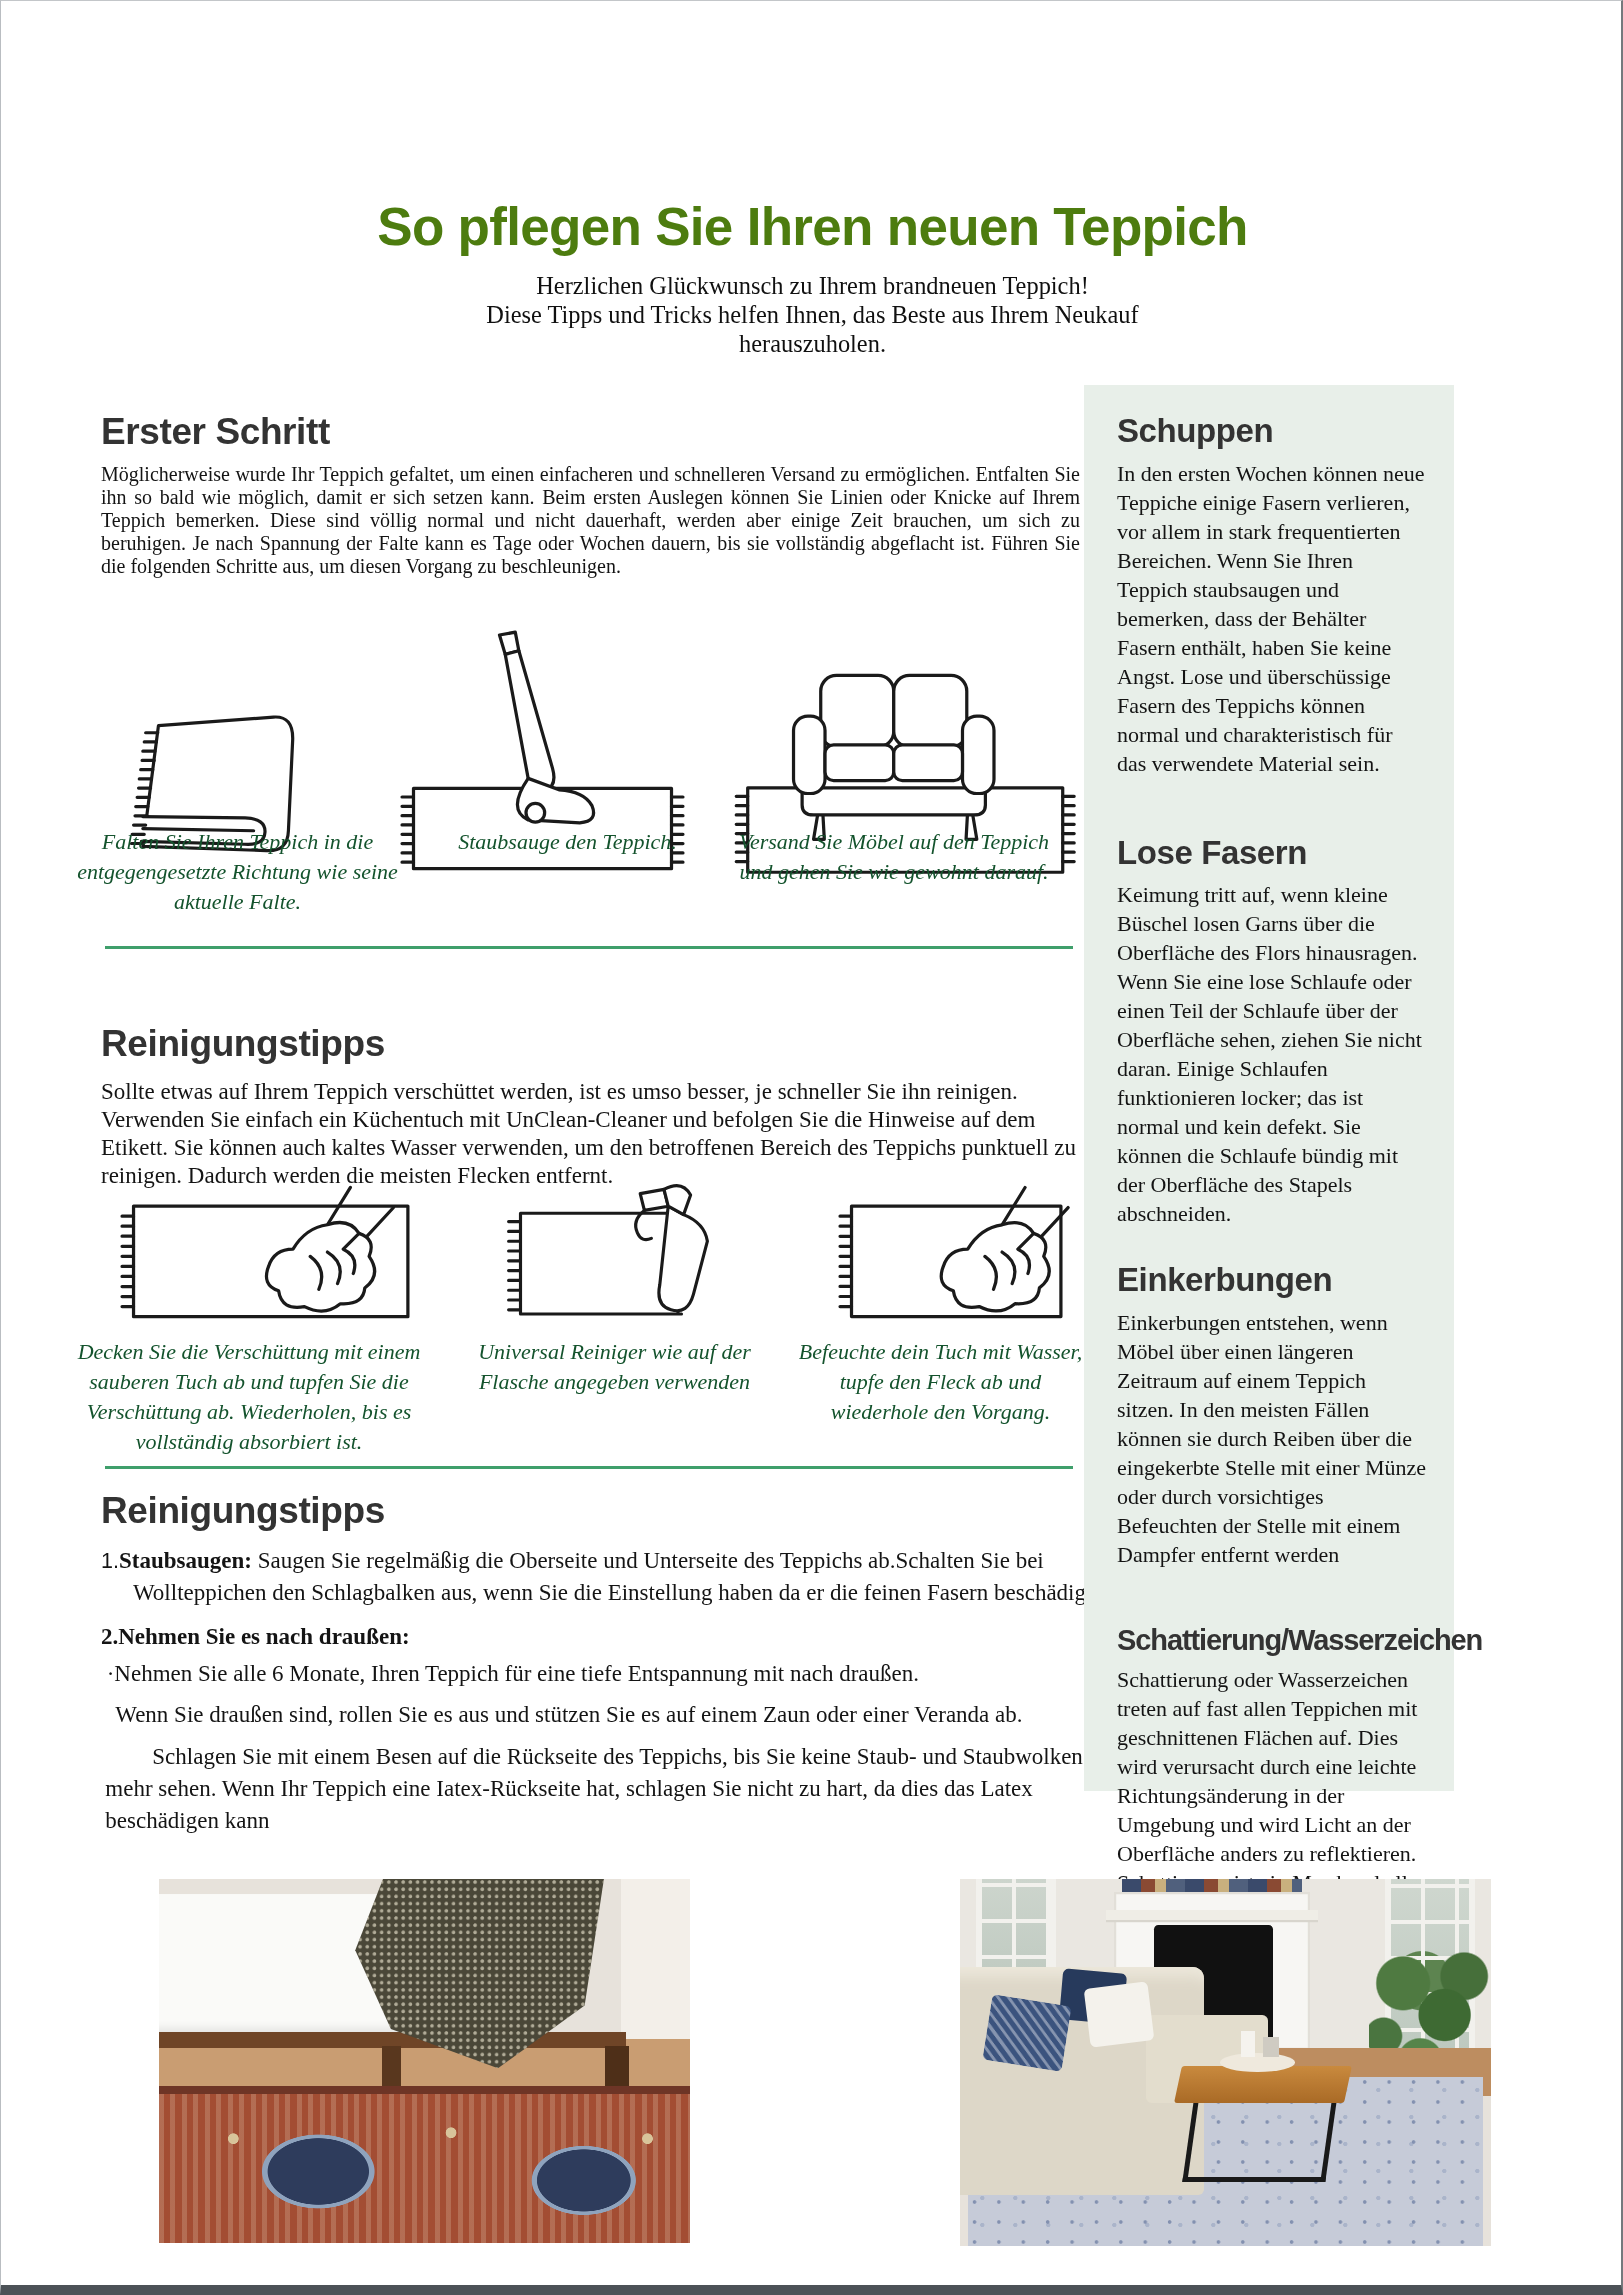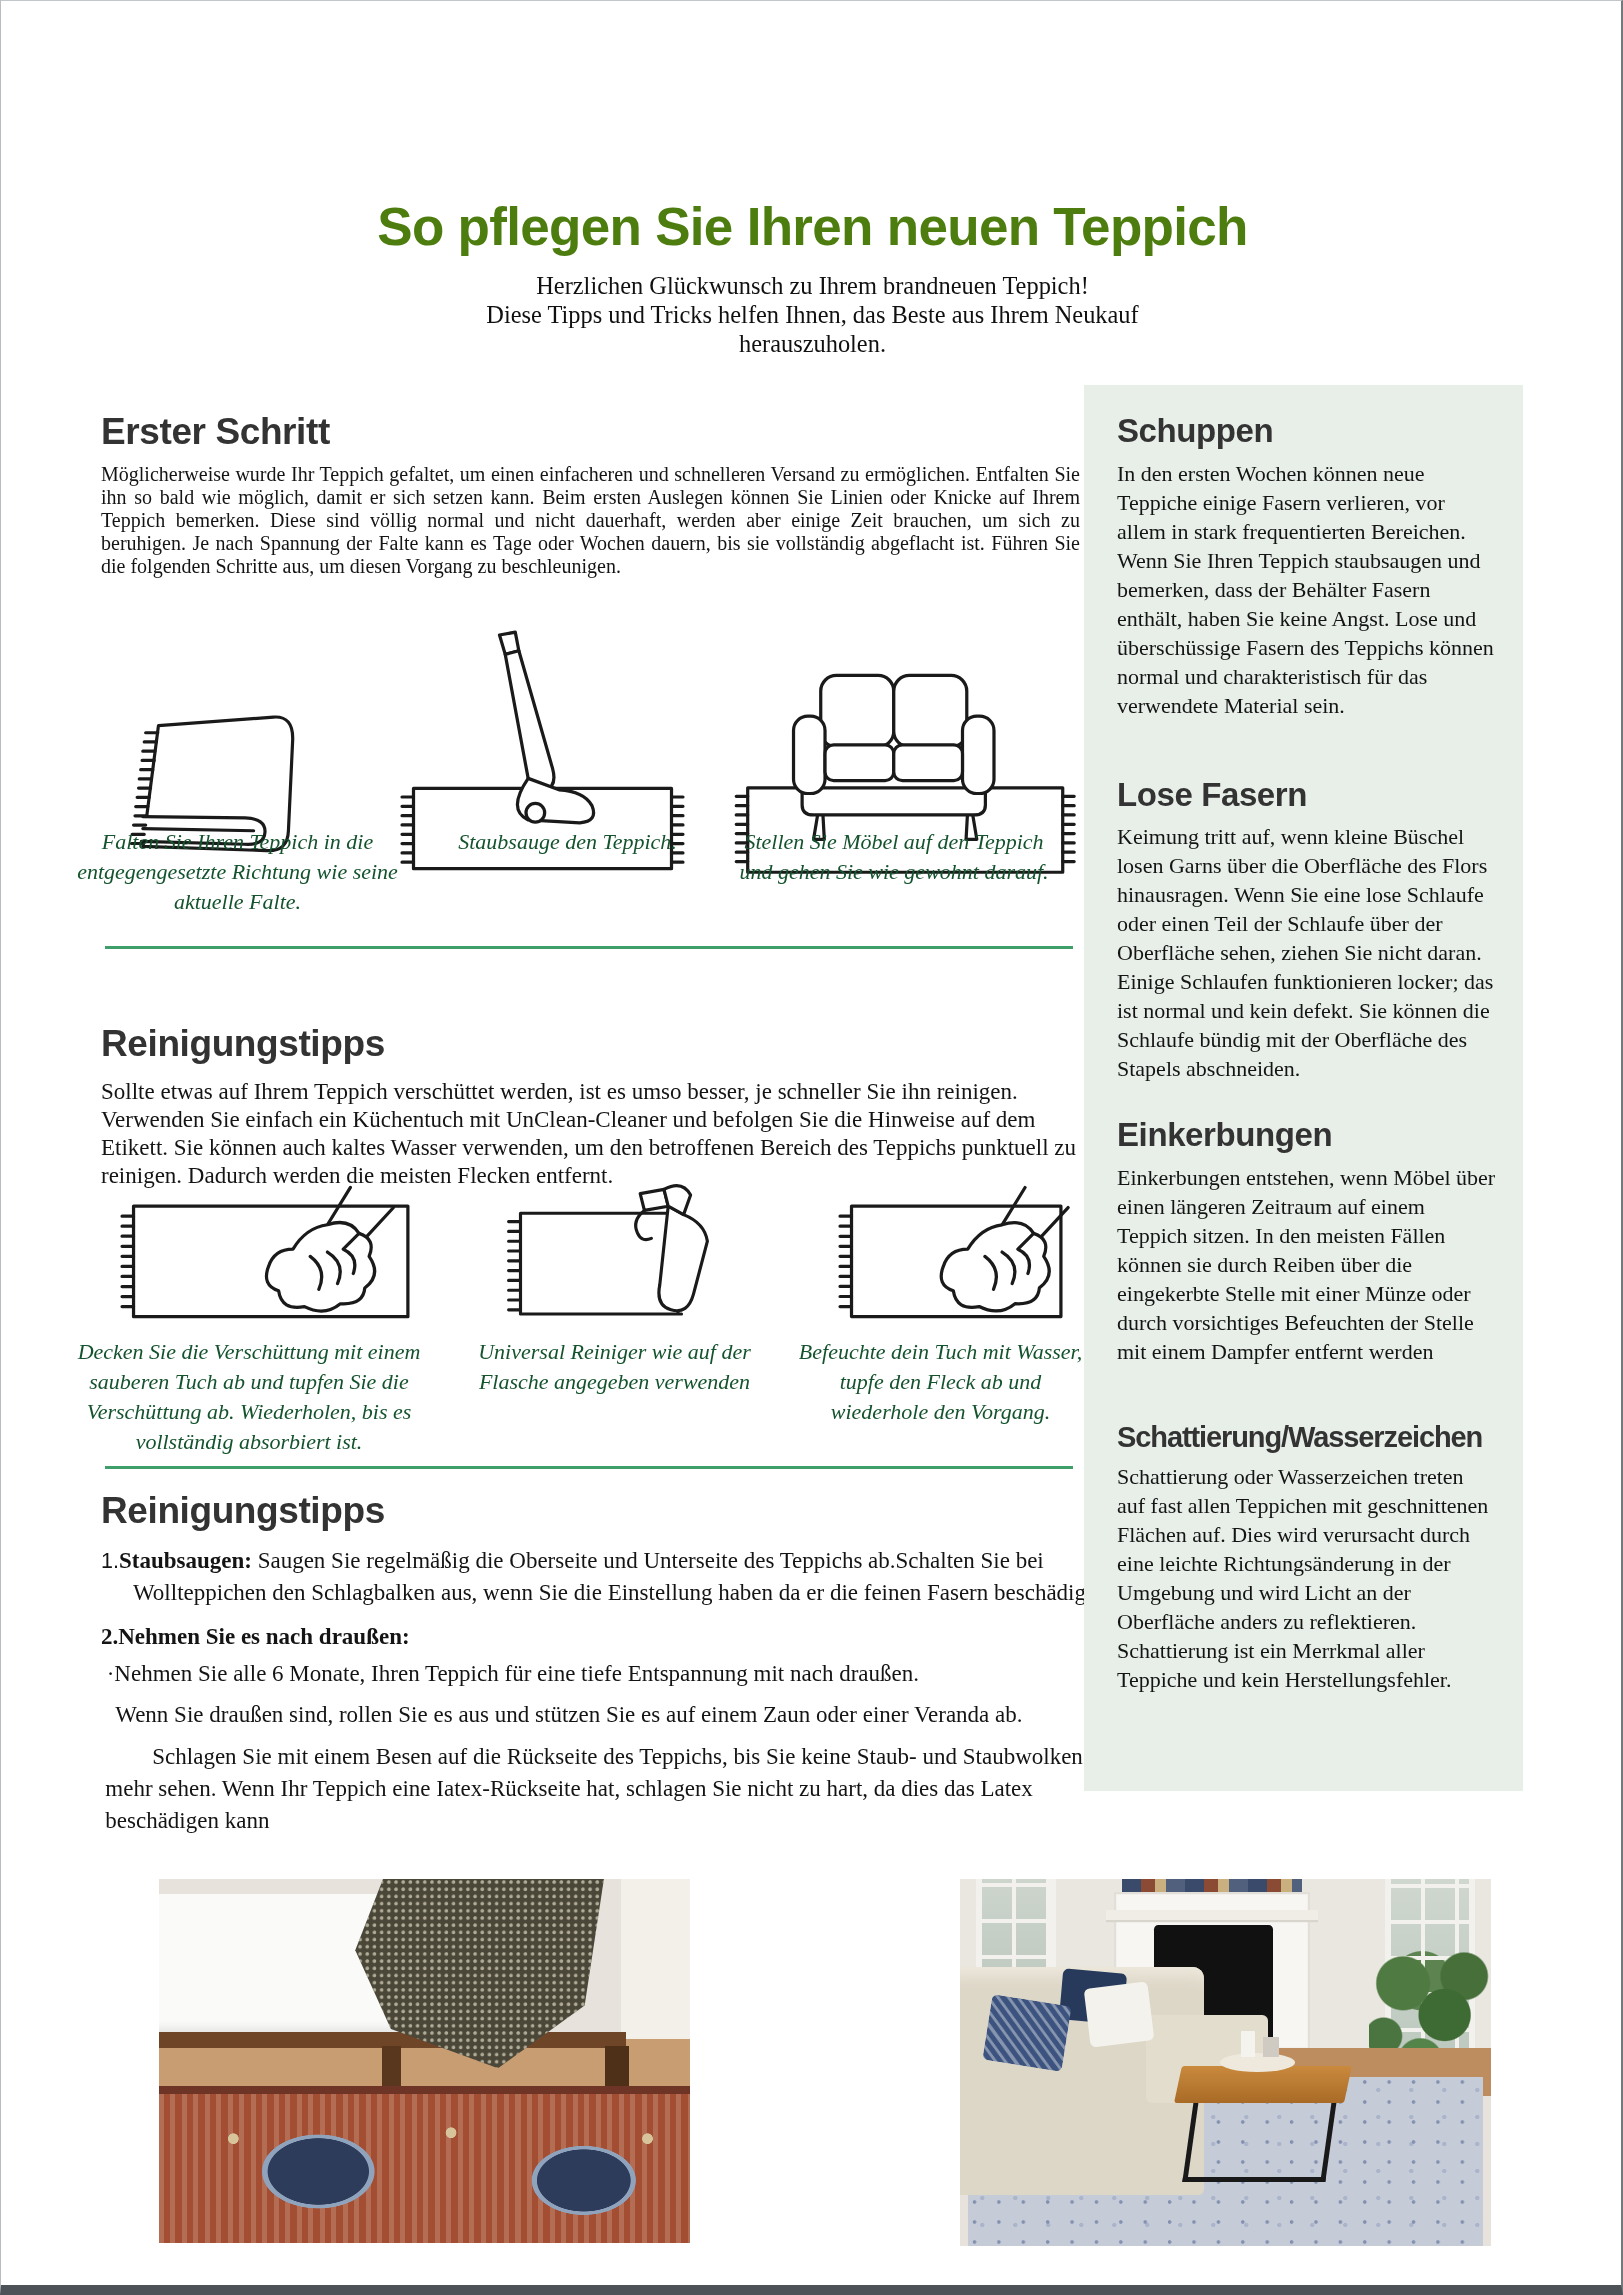--- a/index.html
+++ b/index.html
@@ -42,21 +42,21 @@
   .tips-body{font-size:23px;line-height:32px;}
   .tip1{margin-top:13px;padding-left:32px;text-indent:-32px;}
   .num-sans{font-family:"Liberation Sans", sans-serif;font-size:21.5px;}
   .tip-label{font-weight:700;}
   .tip2-head{margin-top:11.5px;font-weight:700;}
   .tip2-p1{margin:5.7px 0 0 5.7px;}
   .tip2-p2{margin:8.6px 0 0 14.3px;}
   .tip2-p3{margin:10px 0 0 4.3px;text-indent:47px;}
   
   .sidebar{
-    position:absolute;left:1083px;top:384px;width:439px;height:1406px;
+    position:absolute;left:1083px;top:384px;width:370px;height:1406px;
     background:#e8efe9;box-sizing:border-box;padding:27px 27px 0 33px;
   }
   .sb-h{
     font-family:"Liberation Sans", sans-serif;font-weight:700;
     font-size:33px;color:#333;letter-spacing:-0.4px;margin:0 0 8.6px 0;
   }
   .sb-h.small{font-size:29px;letter-spacing:-1.1px;white-space:nowrap;}
   .sb-body{font-size:22px;line-height:29px;margin:0;}
   .sb-sec2{margin-top:56px;}
   .sb-sec3{margin-top:33px;}
@@ -192,21 +192,21 @@
       <path class="ink-f" d="M96,218 L96,236 Q96,250 112,250 L336,250 Q352,250 352,236 L352,218"></path>
       <rect class="ink-f" x="84" y="112" rx="20" width="44" height="108"></rect>
       <rect class="ink-f" x="320" y="112" rx="20" width="44" height="108"></rect>
       <rect class="ink-f" x="128" y="152" rx="12" width="96" height="50"></rect>
       <rect class="ink-f" x="224" y="152" rx="12" width="96" height="50"></rect>
     </svg>
   </div>
 
   <div class="cap" style="left:68px;top:826px;width:337px;">Falten Sie Ihren Teppich in die entgegengesetzte Richtung wie seine aktuelle Falte.</div>
   <div class="cap" style="left:405px;top:826px;width:323px;">Staubsauge den Teppich.</div>
-  <div class="cap" style="left:728px;top:826px;width:330px;">Stellen Sie Möbel auf den Teppich und gehen Sie wie gewohnt darauf.</div>
+  <div class="cap" style="left:728px;top:826px;width:330px;">Versand Sie Möbel auf den Teppich und gehen Sie wie gewohnt darauf.</div>
 
   <div class="hr-green" style="left:104px;top:945px;width:968px;"></div>
 
   <div class="sec-versch">
     <h2 class="h2">Reinigungstipps</h2>
     <div class="body-md">Sollte etwas auf Ihrem Teppich verschüttet werden, ist es umso besser, je schneller Sie ihn reinigen. Verwenden Sie einfach ein Küchentuch mit UnClean-Cleaner und befolgen Sie die Hinweise auf dem Etikett. Sie können auch kaltes Wasser verwenden, um den betroffenen Bereich des Teppichs punktuell zu reinigen. Dadurch werden die meisten Flecken entfernt.</div>
   </div>
 
   <div class="fig" style="left:111px;top:1182px;width:316px;height:151px;">
     <svg viewBox="0 0 440 210">

